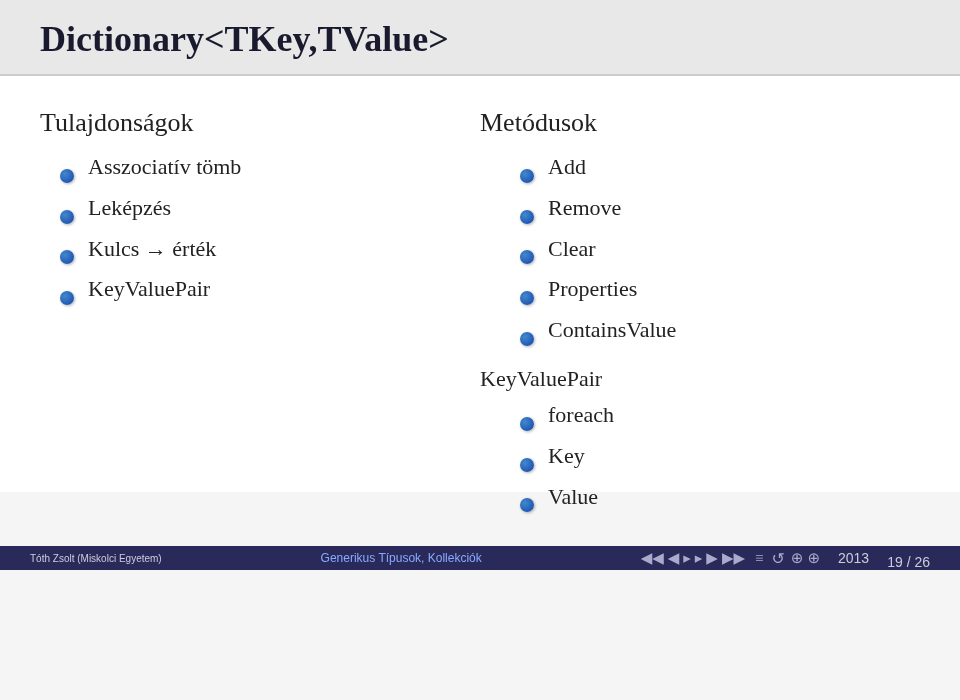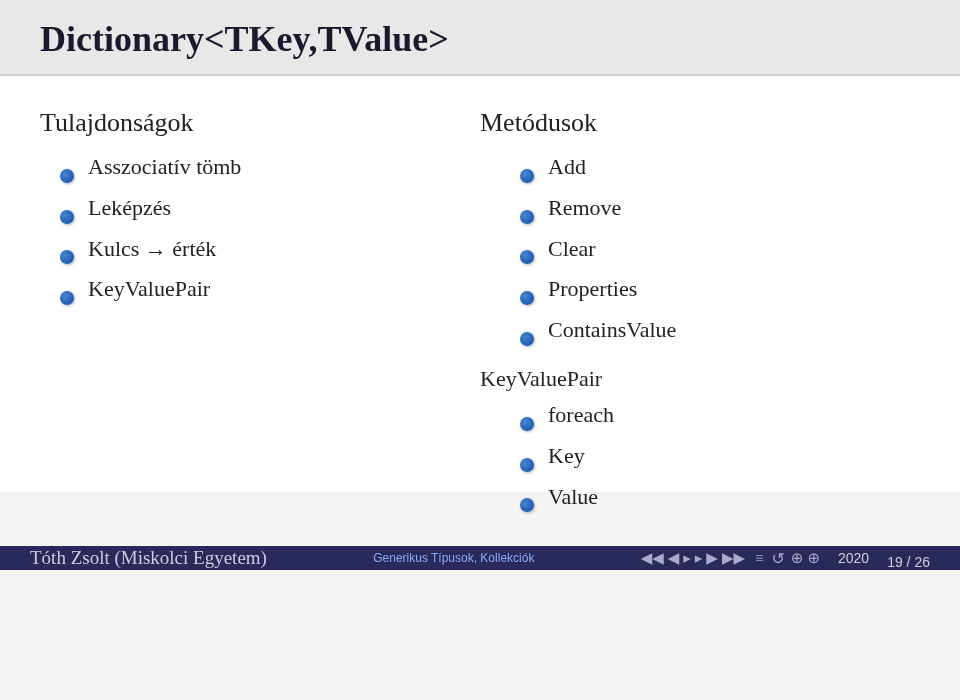--- a/index.html
+++ b/index.html
@@ -111,22 +111,22 @@
       background: #2a2a5a;
       height: 44px;
       display: flex;
       align-items: center;
       padding: 0 30px;
       justify-content: space-between;
     }
 
     .footer-left {
       color: #ccccdd;
-      font-size: 19px;
-      font-family: Liberation Serif, serif;
+      font-size: 10px;
+      font-family: Liberation Sans, sans-serif;
     }
 
     .footer-center {
       color: #88aaff;
       font-size: 12px;
       font-family: 'Arial', sans-serif;
     }
 
     .footer-right {
       color: #ccccdd;
@@ -240,18 +240,18 @@
       <span class="nav-icon">◀◀</span>
       <span class="nav-icon">◀</span>
       <span class="nav-icon">▸</span>
       <span class="nav-icon">▸</span>
       <span class="nav-icon">▶</span>
       <span class="nav-icon">▶▶</span>
       <span class="nav-icon" style="margin-left:6px;">≡</span>
       <span class="refresh-icon" style="margin-left:4px;">↺</span>
       <span class="nav-icon" style="margin-left:2px;">⊕</span>
       <span class="nav-icon">⊕</span>
-      <span class="footer-right" style="margin-left:14px;">2020</span>
+      <span class="footer-right" style="margin-left:14px;">2013</span>
       <span class="footer-right" style="margin-left:14px;margin-top:8px;">19 / 26</span>
     </div>
   </div>
 
 </div>
 
 </body></html>

